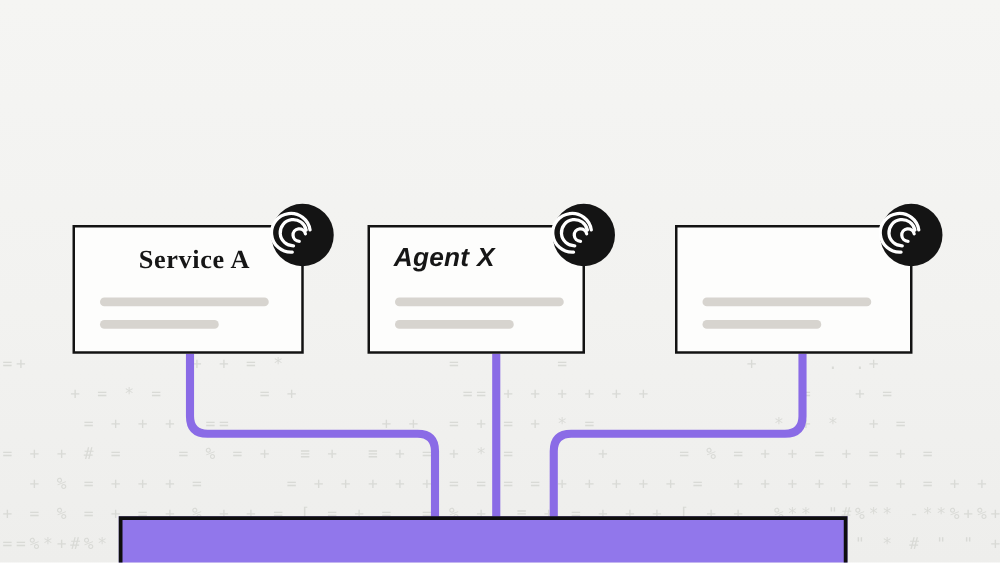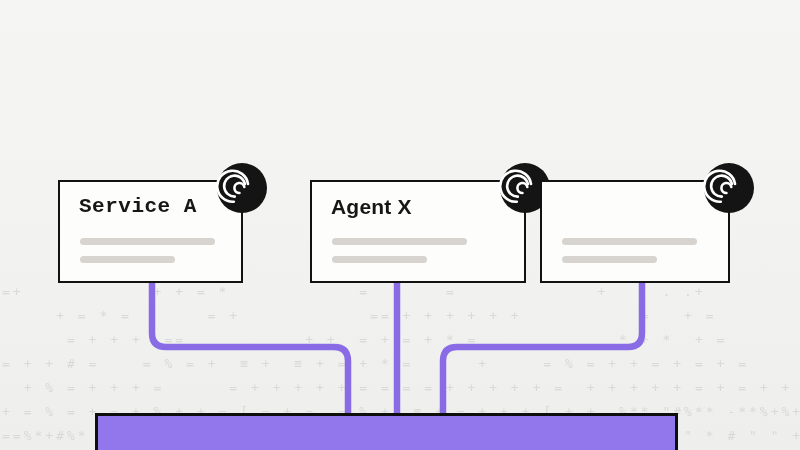--- a/index.html
+++ b/index.html
@@ -25,26 +25,26 @@
   .bus{
     position:absolute;left:95px;top:413px;width:577px;height:45px;
     background:#9177eb;border:3px solid #0e0e0e;z-index:3;
   }
   
   .card{
     position:absolute;top:180px;height:103px;background:#fdfdfc;
     border:2.5px solid #121212;box-sizing:border-box;z-index:4;
   }
   .card-a{left:58px;width:185px;}
-  .card-x{left:310px;width:216px;}
+  .card-x{left:294px;width:174px;font-style:italic;}
   .card-b{left:540px;width:190px;}
   .card-title{
     position:absolute;left:19px;top:13px;color:#161616;font-size:21px;white-space:nowrap;
   }
-  .t-mono{font-family:Liberation Mono, monospace;font-weight:700;letter-spacing:.5px;}
+  .t-mono{font-family:Liberation Serif, serif;font-weight:700;letter-spacing:.5px;margin-left:32px;}
   .t-sans{font-family:"Liberation Sans","DejaVu Sans",sans-serif;font-weight:700;letter-spacing:.2px;}
   .ph{
     position:absolute;left:20px;height:7px;border-radius:4px;background:#d7d4cf;
   }
   .ph1{top:56px;width:135px;}
   .ph2{top:74px;width:95px;}
   
   .badge{
     position:absolute;width:52px;height:52px;top:-20px;right:-27px;z-index:5;
   }

